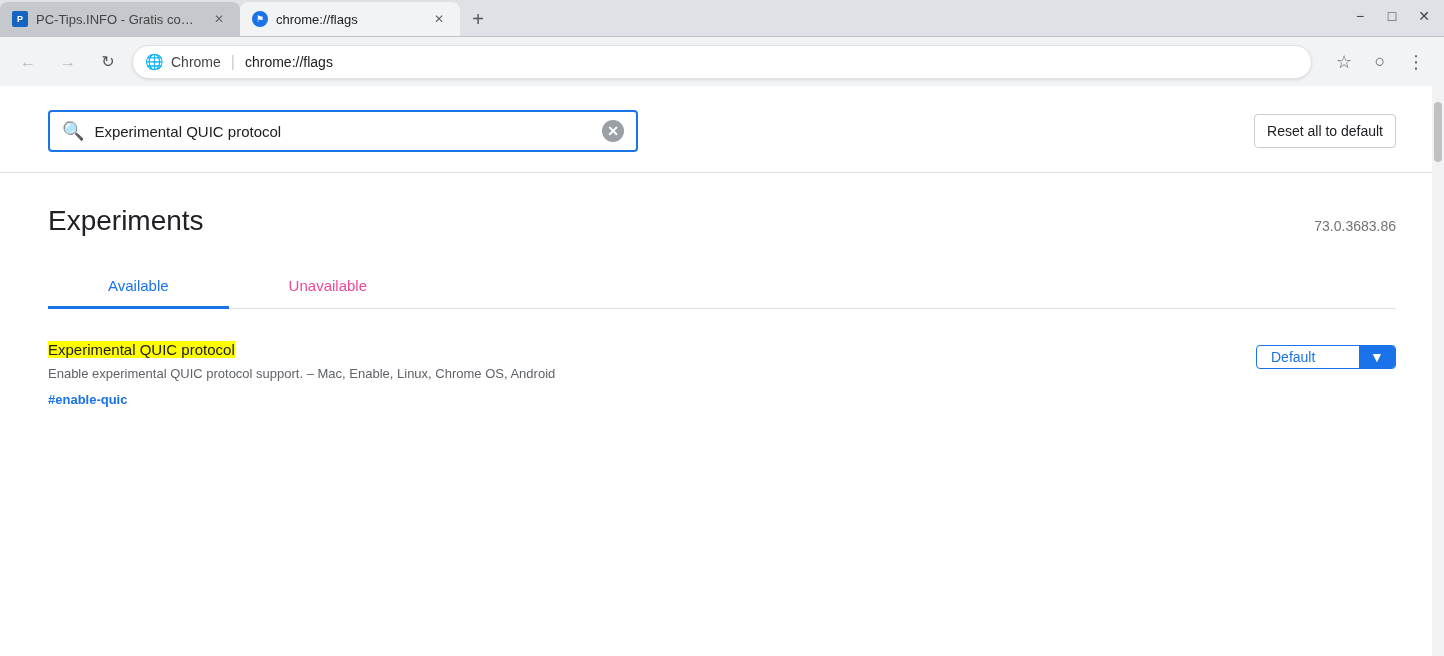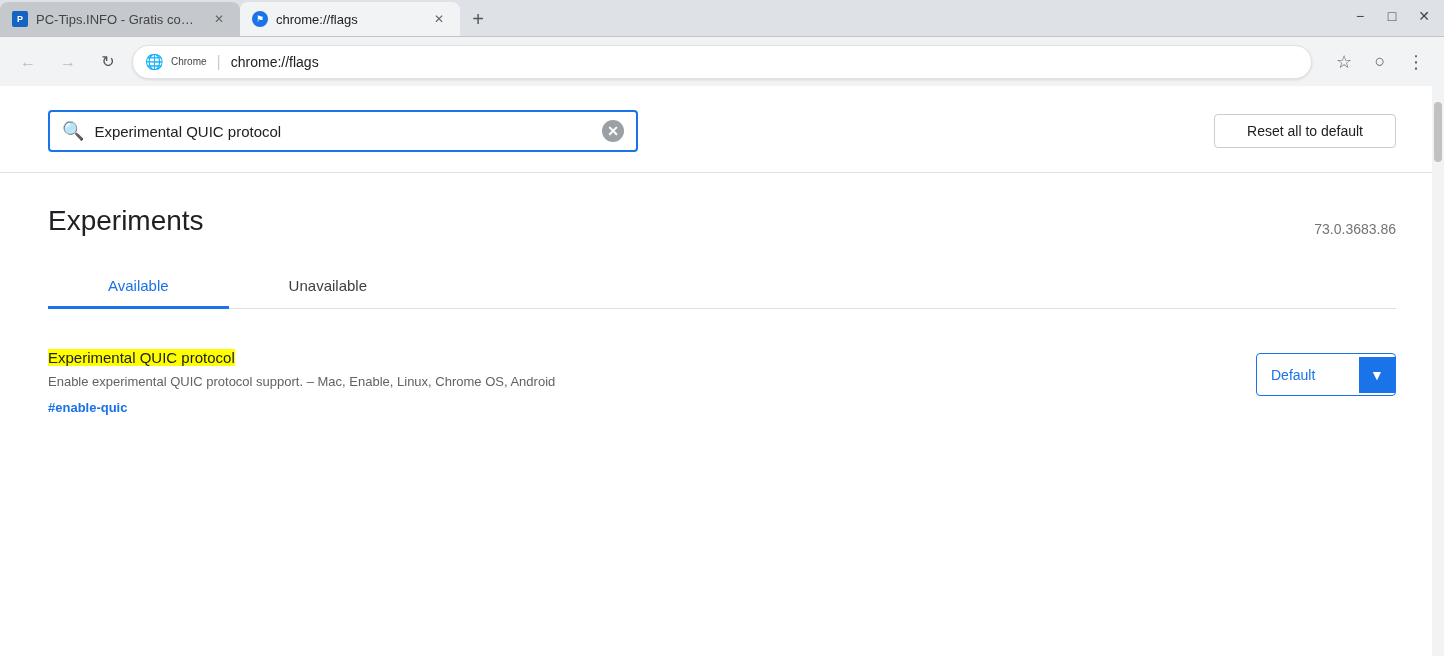--- a/index.html
+++ b/index.html
@@ -144,21 +144,21 @@
       gap: 8px;
       box-shadow: 0 1px 3px rgba(0,0,0,0.1);
     }
     .globe-icon {
       width: 18px;
       height: 18px;
       color: #5f6368;
       font-size: 15px;
     }
     .site-name {
-      font-size: 10px;
+      font-size: 14px;
       color: #444;
       font-weight: 500;
     }
     .divider-pipe {
       color: #ccc;
       font-size: 16px;
       margin: 0 2px;
     }
     .address-text {
       font-size: 14px;
@@ -231,58 +231,58 @@
       align-items: center;
       justify-content: center;
       cursor: pointer;
       color: white;
       font-size: 14px;
       font-weight: bold;
       flex-shrink: 0;
     }
     .reset-btn {
       margin-left: auto;
-      padding: 8px 32px;
+      padding: 8px 12px;
       border: 1px solid #ccc;
       border-radius: 4px;
       background: white;
       font-size: 14px;
       color: #202124;
       cursor: pointer;
       white-space: nowrap;
     }
 
     
     .experiments-area {
       padding: 32px 48px 0;
       display: flex;
-      align-items: flex-end;
+      align-items: center;
       justify-content: space-between;
     }
     .experiments-title {
       font-size: 28px;
       font-weight: 400;
       color: #202124;
     }
     .version-text {
       font-size: 14px;
       color: #737373;
       margin-top: 10px;
     }
 
     
     .content-tabs {
       display: flex;
-      margin: 28px 48px 8px;
+      margin: 28px 48px 0;
       border-bottom: 1px solid #e0e0e0;
     }
     .content-tab {
       padding: 12px 60px;
       font-size: 15px;
-      color: #404040;
+      color: #ec4899;
       cursor: pointer;
       border-bottom: 3px solid transparent;
       margin-bottom: -1px;
       text-align: center;
     }
     .content-tab.active {
       color: #1a73e8;
       border-bottom: 3px solid #1a73e8;
     }
 
@@ -323,21 +323,21 @@
     }
 
     
     .flag-dropdown {
       display: flex;
       align-items: center;
       border: 1px solid #1a73e8;
       border-radius: 4px;
       overflow: hidden;
       min-width: 140px;
-      height: 43px;
+      height: 24px;
       flex-shrink: 0;
       margin-top: 4px;
     }
     .flag-dropdown-value {
       flex: 1;
       padding: 0 14px;
       font-size: 14px;
       color: #1a73e8;
       font-weight: 500;
     }

